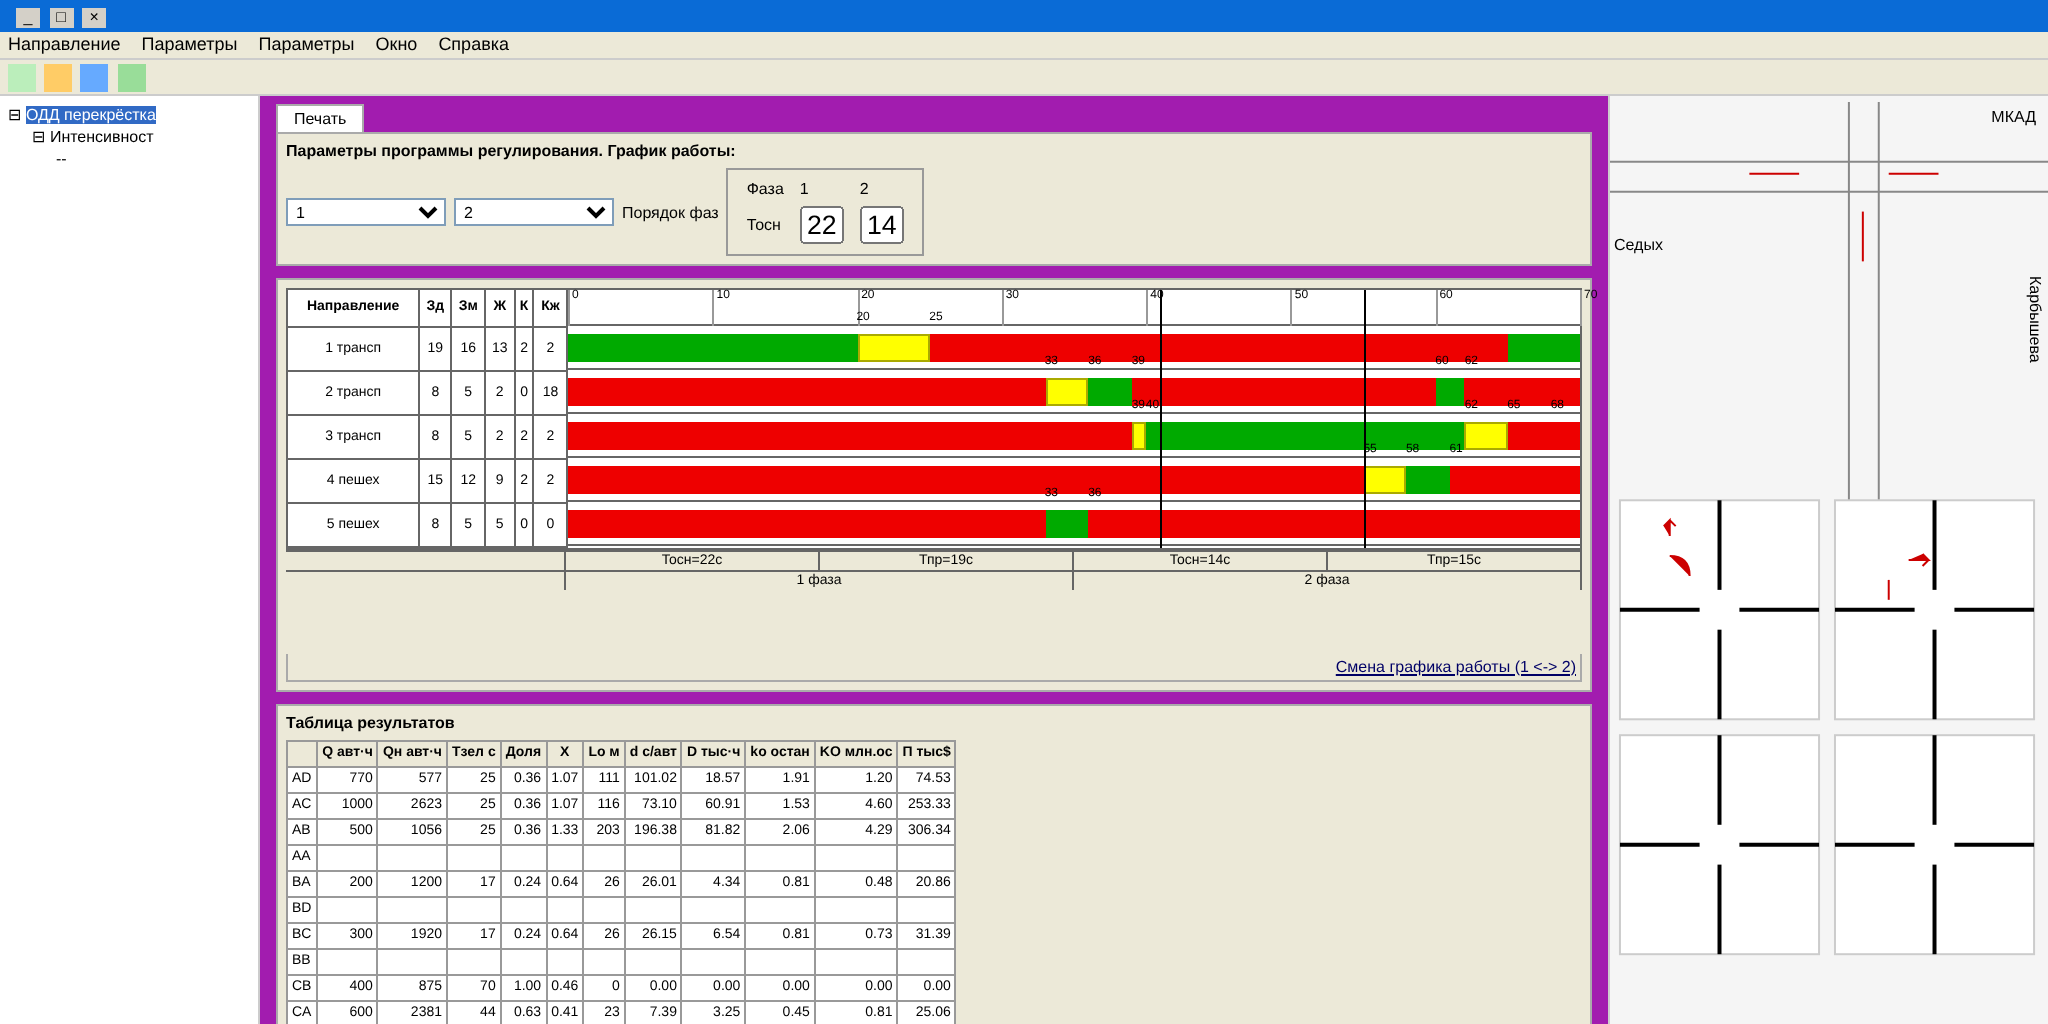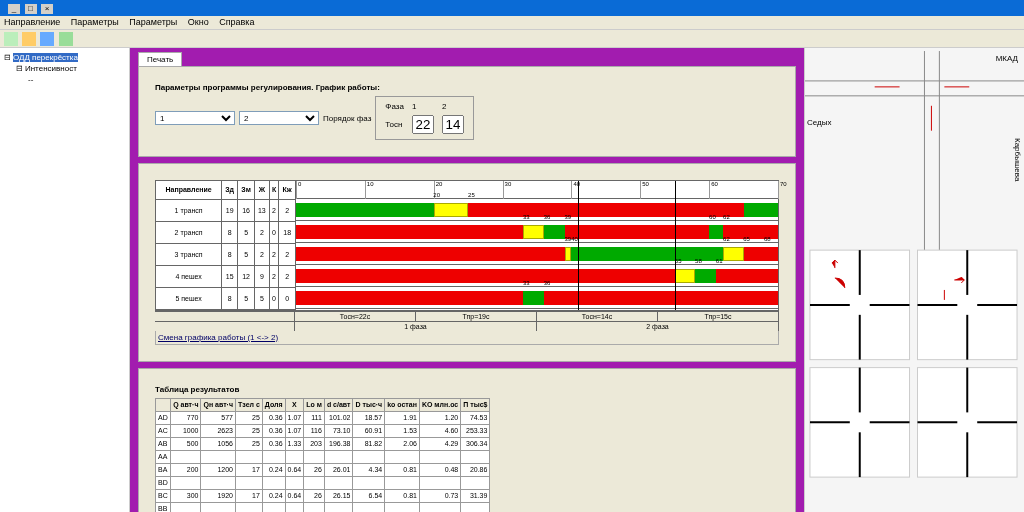--- a/index.html
+++ b/index.html
@@ -10,21 +10,21 @@
 .menubar span { margin-right:8px; }
 .toolbarrow { background:#ece9d8; height:18px; padding:2px 4px; border-bottom:1px solid #ccc; }
 .toolbarrow .tb { display:inline-block; width:14px; height:14px; margin-right:2px; vertical-align:middle; }
 .main { display:flex; height:calc(512px - 48px); }
 .tree { width:130px; background:#fff; border-right:1px solid #ccc; padding:4px; font-size:8px; }
 .tree .node { padding:1px 0; }
 .tree .sel { background:#316ac5; color:#fff; }
 .center { flex:1; background:#a21caf; overflow:auto; padding:4px 8px; }
 .right { width:220px; background:#f5f5f5; border-left:1px solid #ccc; position:relative; }
 .tab { display:inline-block; background:#fff; border:1px solid #aaa; border-bottom:none; padding:2px 8px; font-size:8px; }
-.panel { border:1px solid #aaa; padding:16px; margin-bottom:6px; background:#ece9d8; }
+.panel { border:1px solid #aaa; padding:4px; margin-bottom:6px; background:#ece9d8; }
 .panel .ptitle { font-weight:bold; font-size:8px; margin-bottom:4px; }
 .ctrlrow { display:flex; align-items:center; gap:4px; font-size:8px; }
 select, input[type=text] { font-size:8px; height:14px; border:1px solid #7f9db9; background:#fff; }
 select { width:80px; }
 input.sm { width:22px; text-align:center; }
 .phasebox { border:1px solid #999; padding:2px 4px; }
 .phasebox td { padding:1px 3px; font-size:8px; }
 
 .chartbox .ptitle { margin-bottom:2px; }
 .chartwrap { display:flex; border:1px solid #666; background:#fff; }
@@ -37,21 +37,21 @@
 .ruler .tick { position:absolute; top:0; font-size:6px; border-left:1px solid #999; height:18px; padding-left:1px; }
 .lane { height:22px; border-bottom:1px solid #666; position:relative; }
 .seg { position:absolute; top:4px; height:14px; }
 .seg.green { background:#0a0; }
 .seg.red { background:#e00; }
 .seg.yel { background:#ff0; border:1px solid #aa0; }
 .lbl { position:absolute; top:-7px; font-size:6px; }
 .sepv { position:absolute; top:0; bottom:0; border-left:1px solid #000; }
 .phasebar { display:flex; border-top:1px solid #666; }
 .phasecell { flex:1; text-align:center; font-size:7px; border-right:1px solid #666; padding:1px; }
-.swaplink { text-align:left; padding:2px; border:1px solid #aaa; border-top:none; font-size:8px; color:#006; text-decoration:underline; }
+.swaplink { text-align:right; padding:2px; border:1px solid #aaa; border-top:none; font-size:8px; color:#006; text-decoration:underline;margin-top:32px; }
 
 .restable table { border-collapse:collapse; background:#fff; }
 .restable th, .restable td { border:1px solid #999; padding:1px 2px; font-size:7px; text-align:right; height:13px; }
 .restable th { background:#ece9d8; text-align:center; }
 .restable td.l { text-align:left; }
 
 .right svg { width:100%; height:100%; }
 .rightlabel { position:absolute; font-size:8px; }
 </style>
 </head>

